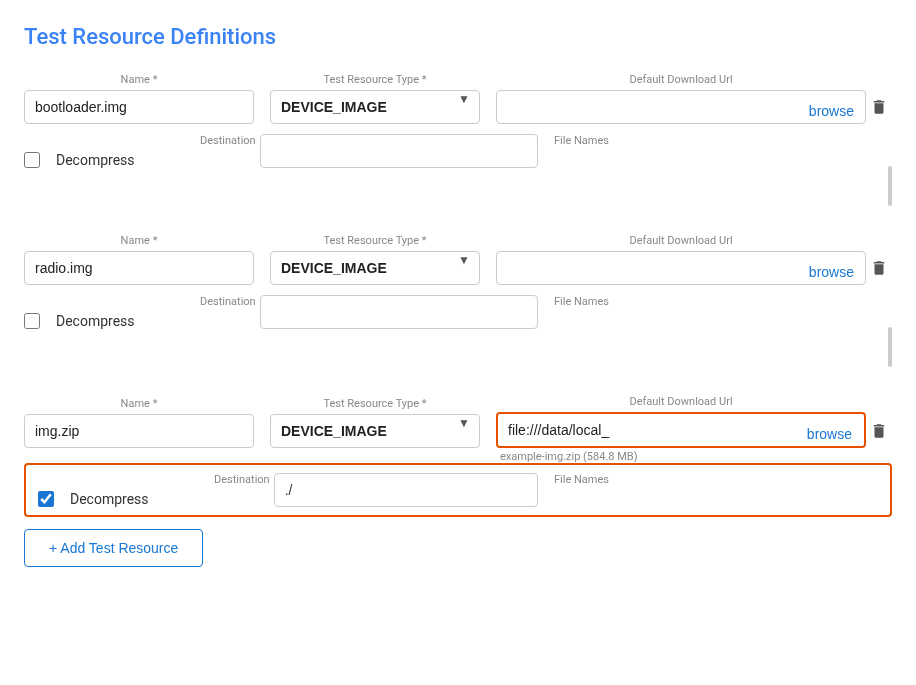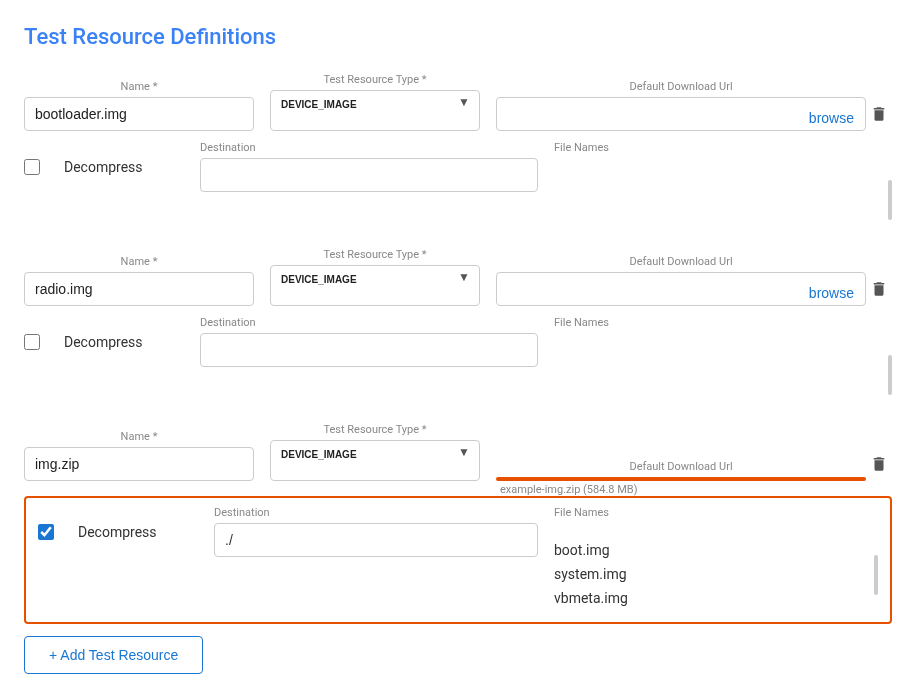--- a/index.html
+++ b/index.html
@@ -48,22 +48,22 @@
     .name-field input {
       width: 230px;
     }
     .type-field {
       position: relative;
     }
     .type-field select {
       appearance: none;
       border: 1px solid #ccc;
       border-radius: 4px;
-      padding: 8px 36px 20px 10px;
-      font-size: 10px;
+      padding: 8px 36px 8px 10px;
+      font-size: 14px;
       font-weight: 600;
       color: #222;
       background: #fff;
       width: 210px;
       outline: none;
       cursor: pointer;
     }
     .type-field .select-arrow {
       position: absolute;
       right: 10px;
@@ -115,58 +115,58 @@
     .subrow {
       display: flex;
       align-items: flex-start;
       gap: 16px;
       padding: 10px 0 10px 0;
       margin-left: 0;
     }
     .decompress-area {
       display: flex;
       align-items: flex-start;
-      gap: 24px;
+      gap: 16px;
       min-width: 160px;
       padding-top: 18px;
     }
     .decompress-area input[type="checkbox"] {
       width: 16px;
       height: 16px;
       cursor: pointer;
     }
     .decompress-area label {
       font-size: 14px;
       color: #333;
       cursor: pointer;
     }
     .destination-area {
       display: flex;
-      flex-direction: column;
+      flex-direction: row;
       gap: 4px;
       flex: 1;
     }
     .destination-area .sublabel {
       font-size: 11px;
       color: #888;
     }
     .destination-area input[type="text"] {
       border: 1px solid #ccc;
       border-radius: 4px;
       padding: 8px 10px;
       font-size: 14px;
       color: #333;
       width: 100%;
       outline: none;
       background: #fff;
     }
     .filenames-area {
       display: flex;
       flex-direction: column;
-      gap: 16px;
+      gap: 9px;
       flex: 1;
       position: relative;
     }
     .filenames-area .sublabel {
       font-size: 11px;
       color: #888;
     }
     .filenames-area .filenames-content {
       font-size: 14px;
       color: #333;
@@ -324,20 +324,21 @@
             <input type="text" value="img.zip" style="">
           </div>
           <div class="field-group type-field">
             <label>Test Resource Type *</label>
             <select><option value="DEVICE_IMAGE">DEVICE_IMAGE</option></select>
             <span class="select-arrow">▼</span>
           </div>
           <div class="field-group url-field">
             <label>Default Download Url</label>
             <div style="position: relative; display: flex; align-items: center; border: 2px solid rgb(230, 81, 0); border-radius: 4px; overflow: hidden;">
+              <input type="text" value="file:///data/local_" style="flex: 1 1 0%; border: none;">
               <button class="browse-btn">browse</button>
             </div>
           </div>
         </div>
         <button class="delete-btn">
           <svg width="18" height="18" viewBox="0 0 24 24" fill="#555">
             <path d="M6 19c0 1.1.9 2 2 2h8c1.1 0 2-.9 2-2V7H6v12zM19 4h-3.5l-1-1h-5l-1 1H5v2h14V4z"></path>
           </svg>
         </button>
       </div>
@@ -346,26 +347,20 @@
         <div class="decompress-area">
           <input type="checkbox" class="checkbox-blue" checked="" style="">
           <label>Decompress</label>
         </div>
         <div class="destination-area">
           <div class="sublabel">Destination</div>
           <input type="text" value="./" style="">
         </div>
         <div class="filenames-area">
           <div class="sublabel">File Names</div>
-          <div class="filenames-scroll">
-            <div class="filenames-content">boot.img</div>
-            <div class="filenames-content">system.img</div>
-            <div class="filenames-content">vbmeta.img</div>
-            <div class="scroll-indicator"></div>
-          </div>
         </div>
       </div>
     </div>
   </div>
 
 <button class="add-btn">+ Add Test Resource</button>
 
 
 
 

